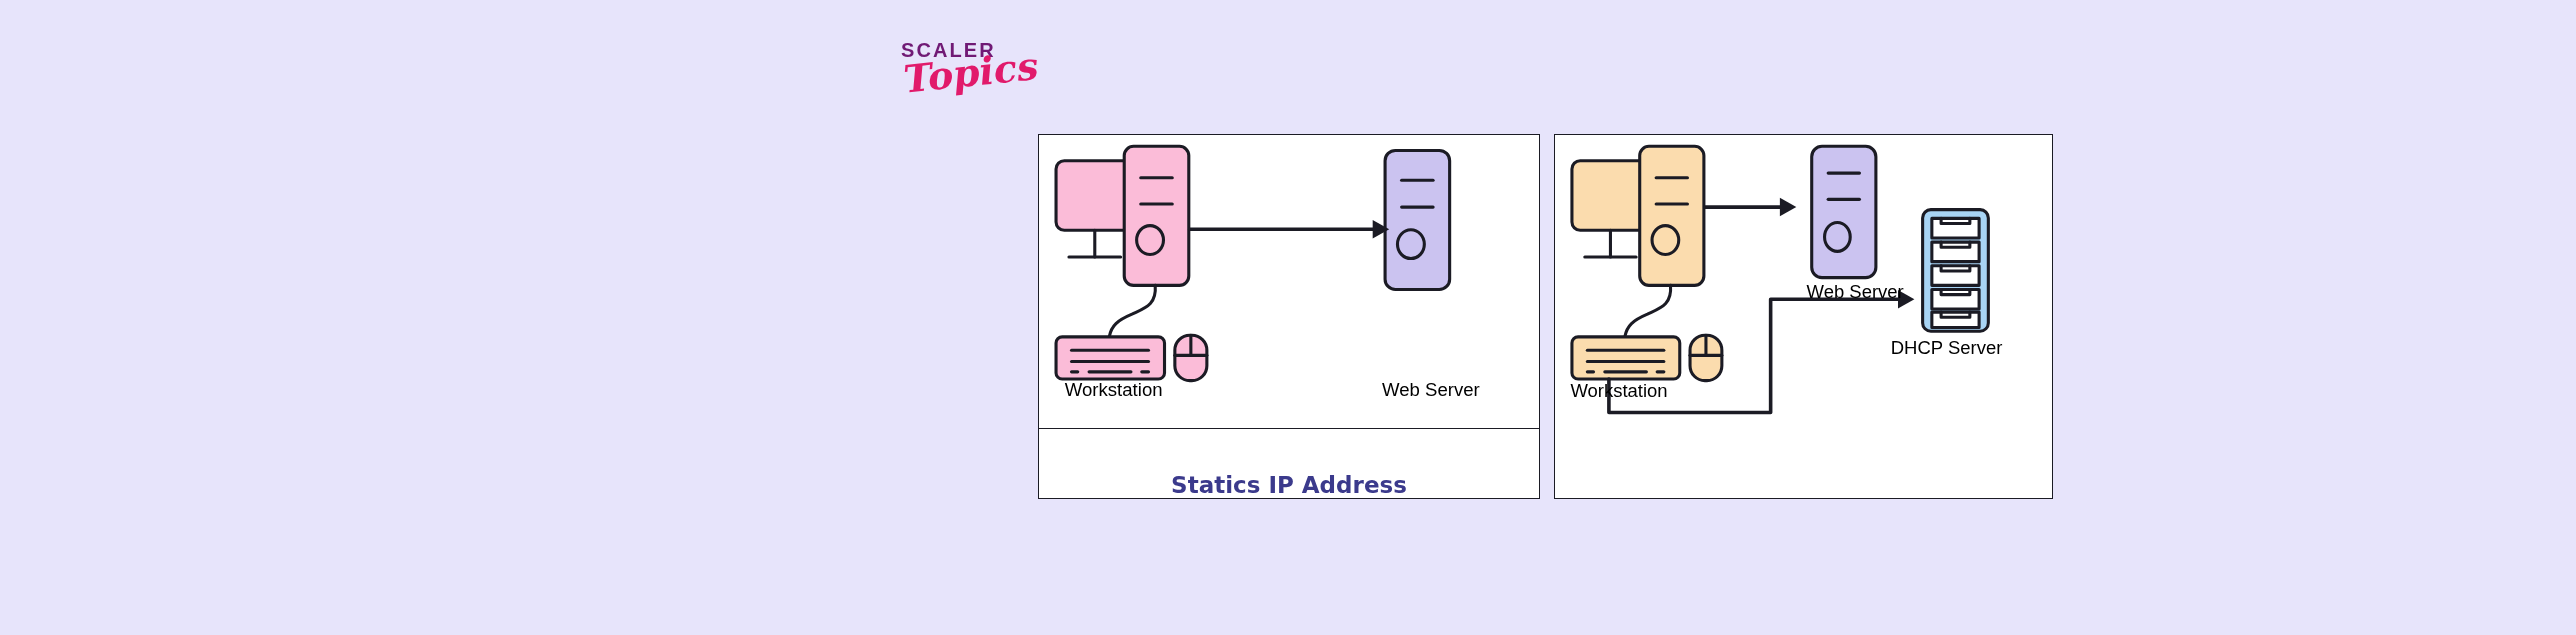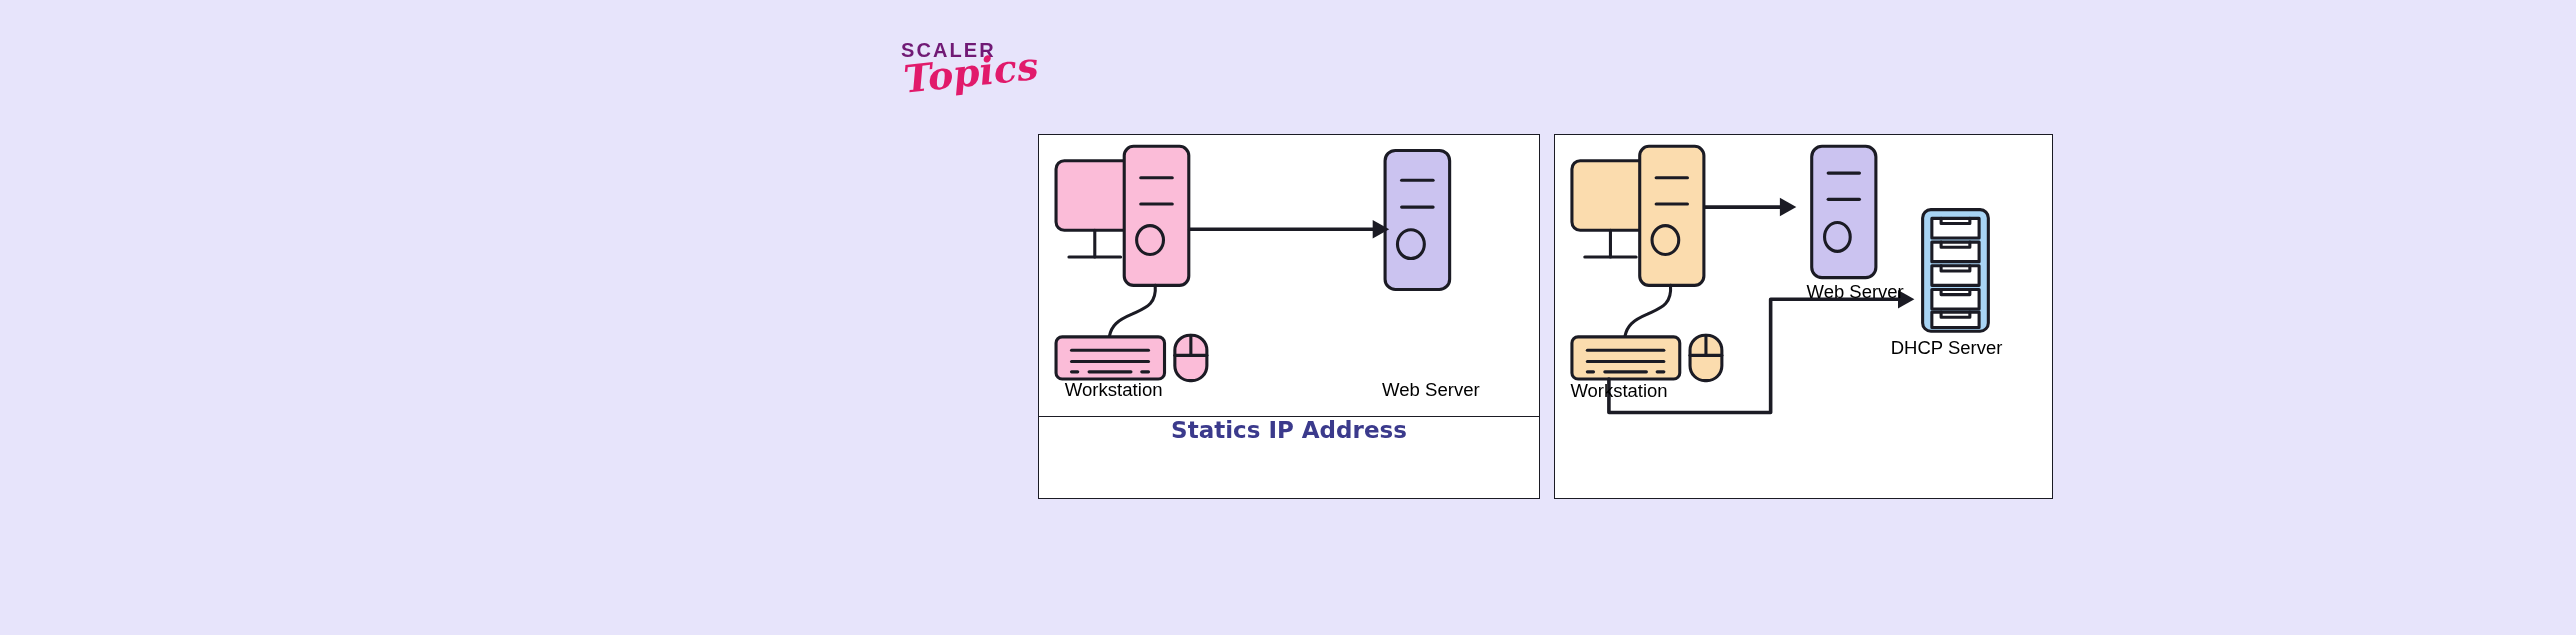--- a/index.html
+++ b/index.html
@@ -57,25 +57,25 @@
   #panel-dynamic { left: 1554px; top: 134px; width: 499px; height: 365px; }
 
   .panel-figure {
     position: absolute;
     left: 0; top: 0; right: 0;
     height: 294px;
     box-sizing: border-box;
   }
   .panel-caption {
     position: absolute;
-    left: 0; right: 0; bottom: 12px;
+    left: 0; right: 0; bottom: 0;
     height: 70px;
     border-top: 1.5px solid #1b1b24;
     display: flex;
-    align-items: flex-start;
+    align-items: flex-end;
     justify-content: center;
     box-sizing: border-box;
   }
   .panel-caption span {
     font-family: "DejaVu Sans", sans-serif;
     font-weight: bold;
     font-size: 23px;
     color: #3b3a8c;
     letter-spacing: 0px;
     white-space: nowrap;

